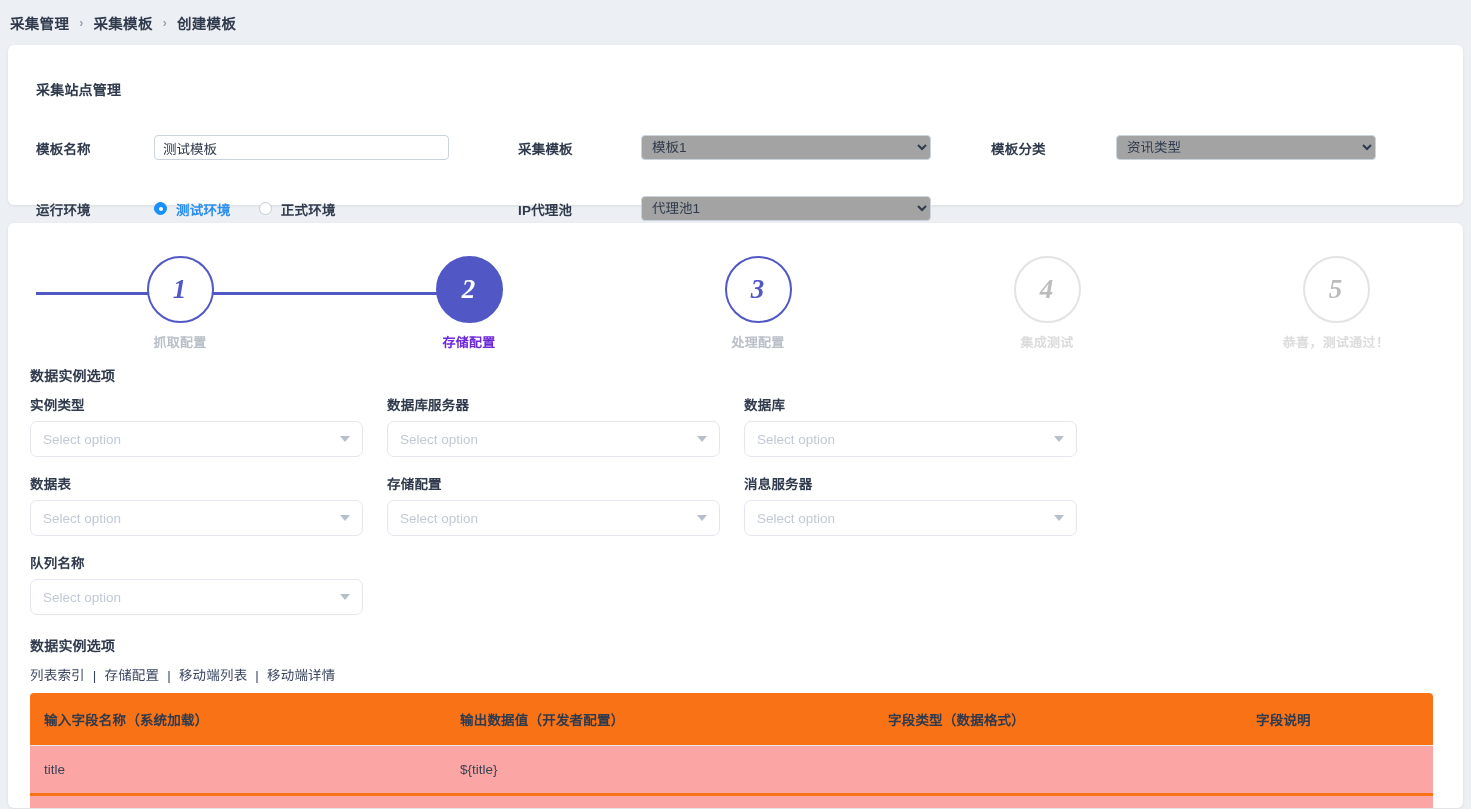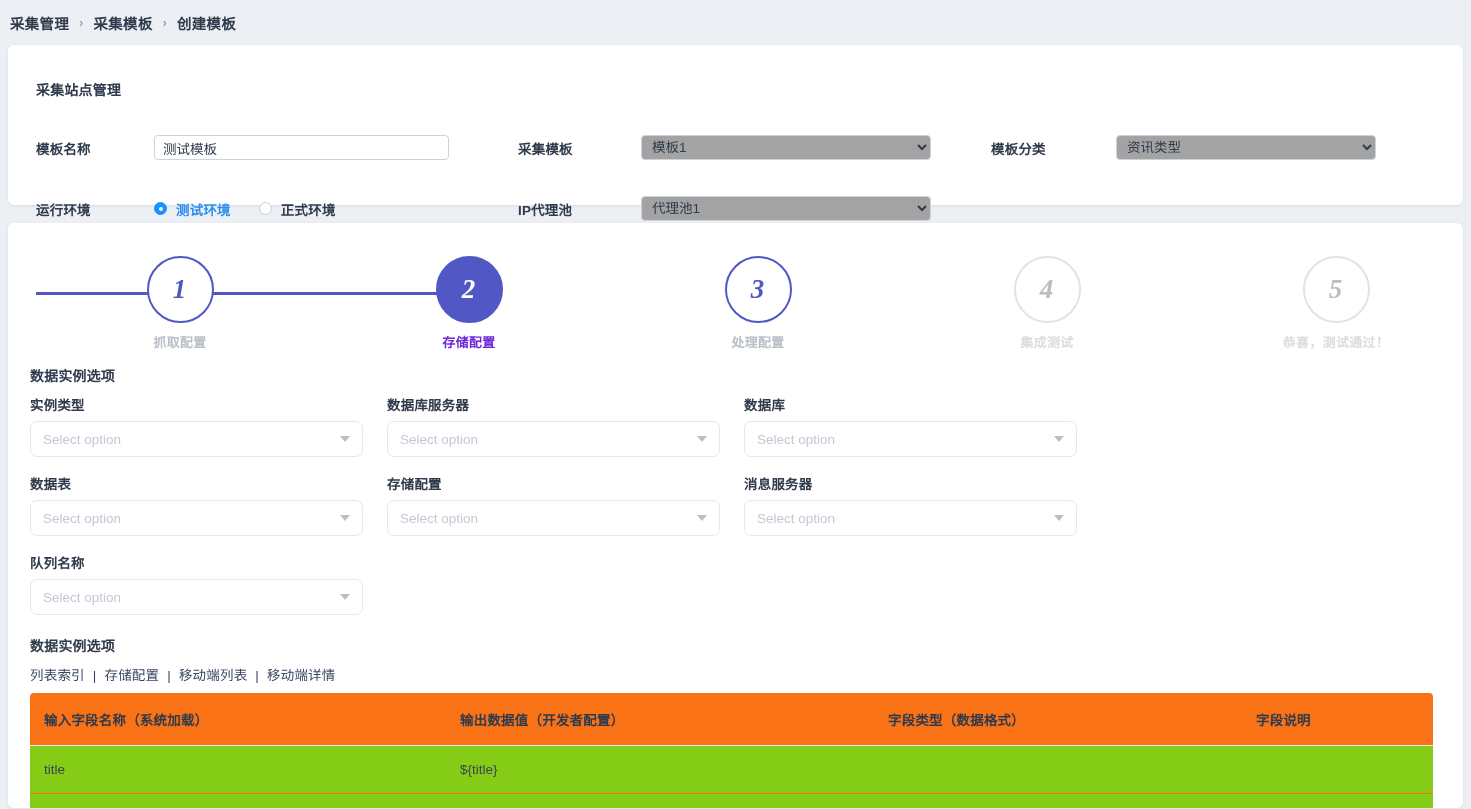--- a/index.html
+++ b/index.html
@@ -261,22 +261,22 @@
     padding: 16px 0 16px 0;
     letter-spacing: .2px;
     border-bottom: 1px solid #e8ecf1;
   }
   table.fields thead th:first-child { padding-left: 14px; border-radius: 4px 0 0 0; }
   table.fields thead th:last-child { border-radius: 0 4px 0 0; }
   table.fields tbody td {
     font-size: 13.5px;
     color: #3a4454;
     padding: 16px 0 16px 0;
-    border-bottom: 1px solid #f97316;
-    background: #84cc16;
+    border-bottom: 3px solid #f97316;
+    background: #fca5a5;
   }
   table.fields tbody td:first-child { padding-left: 14px; }
   .col-a { width: 430px; }
   .col-b { width: 428px; }
   .col-c { width: 368px; }
   .col-d { width: 177px; }
 </style>
 </head>
 <body>
 

